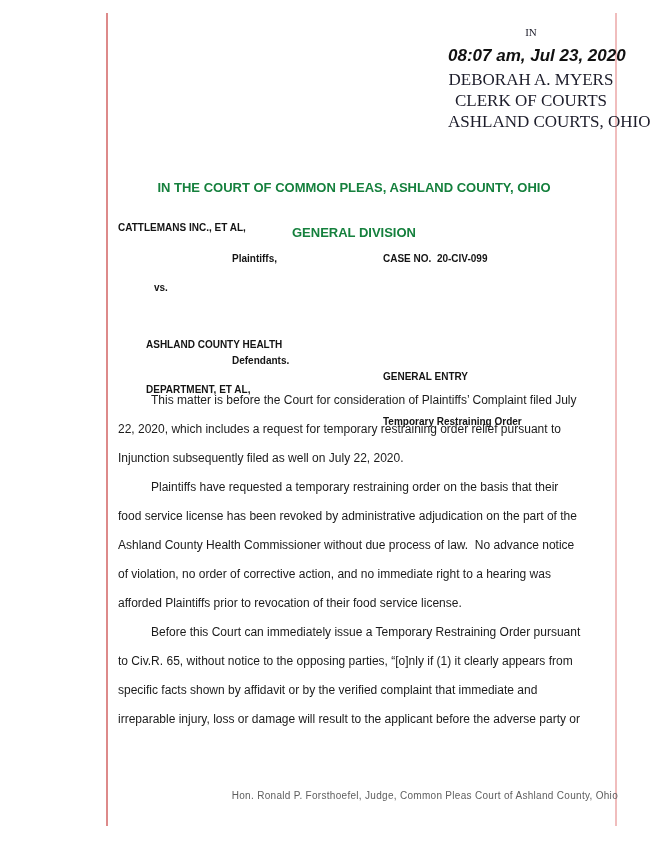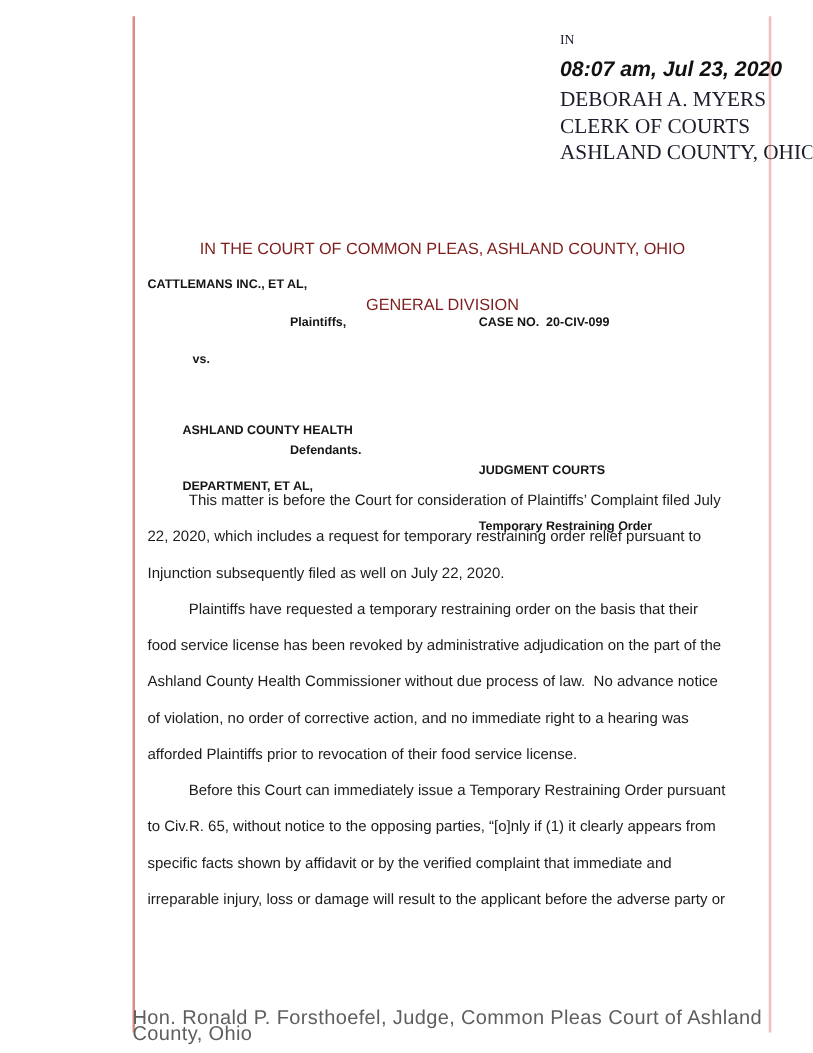--- a/index.html
+++ b/index.html
@@ -8,86 +8,86 @@
     width:650px; height:842px;
     background:#ffffff;
     font-family:"Liberation Sans", sans-serif;
     color:#1b1b1b;
     overflow:hidden;
   }
   .margin-line { position:absolute; top:13px; width:2px; height:813px; }
   .margin-line.left  { left:106px; background:#dd8a8a; }
   .margin-line.right { left:615px; background:#f0bdbd; }
 
-  .stamp { position:absolute; top:26px; left:448px; width:166px; }
+  .stamp { position:absolute; top:26px; left:448px; width:166px; text-align:center; }
   .stamp-in   { font-family:"Liberation Serif", serif; font-size:11px; line-height:13px; margin-bottom:10px; color:#1c1c2a; }
   .stamp-ts   { font-size:17px; font-weight:bold; font-style:italic; line-height:14px; margin-bottom:10px; color:#111; white-space:pre; }
   .stamp-serif{ font-family:"Liberation Serif", serif; font-size:17px; line-height:13px; margin-bottom:8px; color:#1c1c2a; white-space:pre; }
 
   .court-title {
-    position:absolute; top:161px; left:118px; width:472px;
-    text-align:center; font-weight:normal; font-size:13px; line-height:15px;
-    color:#7f1d1d; white-space:pre;
+    position:absolute; top:150px; left:118px; width:472px;
+    text-align:center; font-weight:bold; font-size:13px; line-height:15px;
+    color:#15803d; white-space:pre;
   }
 
   .cap { position:absolute; font-weight:bold; font-size:10px; line-height:15px; color:#141414; white-space:pre; }
   .cap-plaintiff-name { left:118px; top:220px; }
   .cap-plaintiff-role { left:232px; top:251px; }
   .cap-case-number    { left:383px; top:251px; }
   .cap-versus         { left:154px; top:280px; }
   .cap-defendant-name { left:118px; top:307px;margin-left:28px; }
   .cap-entry-title    { left:383px; top:339px; }
   .cap-defendant-role { left:232px; top:353px; }
 
   .body-text {
     position:absolute; left:118px; top:386px; width:500px;
     font-size:12px; line-height:29px; color:#1b1b1b;
   }
   .body-text .line { white-space:pre; }
   .body-text .line.indent { padding-left:33px; }
 
   .footer {
-    position:absolute; left:106px; top:808px; width:512px;
-    text-align:left; font-size:16px; line-height:13px;
+    position:absolute; left:106px; top:789px; width:512px;
+    text-align:right; font-size:10px; line-height:13px;
     letter-spacing:0.3px; color:#5e5e5e;
   }
 </style>
 </head>
 <body>
 
 <div class="page">
 
   <div class="margin-line left"></div>
   <div class="margin-line right"></div>
 
   <div class="stamp">
     <div class="stamp-in">IN</div>
     <div class="stamp-ts">08:07 am, Jul 23, 2020</div>
     <div class="stamp-serif">DEBORAH A. MYERS</div>
     <div class="stamp-serif">CLERK OF COURTS</div>
-    <div class="stamp-serif">ASHLAND COUNTY, OHIO</div>
+    <div class="stamp-serif">ASHLAND COURTS, OHIO</div>
   </div>
 
   <div class="court-title">
     <div>IN THE COURT OF COMMON PLEAS, ASHLAND COUNTY, OHIO</div>
     <div>GENERAL DIVISION</div>
   </div>
 
   <div class="cap cap-plaintiff-name">CATTLEMANS INC., ET AL,</div>
   <div class="cap cap-plaintiff-role">Plaintiffs,</div>
   <div class="cap cap-case-number">CASE NO.  20-CIV-099</div>
   <div class="cap cap-versus">vs.</div>
 
   <div class="cap cap-defendant-name">
     <div>ASHLAND COUNTY HEALTH</div>
     <div>DEPARTMENT, ET AL,</div>
   </div>
 
   <div class="cap cap-entry-title">
-    <div>JUDGMENT COURTS</div>
+    <div>GENERAL ENTRY</div>
     <div>Temporary Restraining Order</div>
   </div>
 
   <div class="cap cap-defendant-role">Defendants.</div>
 
   <div class="body-text">
     <div class="line indent">This matter is before the Court for consideration of Plaintiffs’ Complaint filed July</div>
     <div class="line">22, 2020, which includes a request for temporary restraining order relief pursuant to</div>
     <div class="line">Injunction subsequently filed as well on July 22, 2020.</div>
     <div class="line indent">Plaintiffs have requested a temporary restraining order on the basis that their</div>

